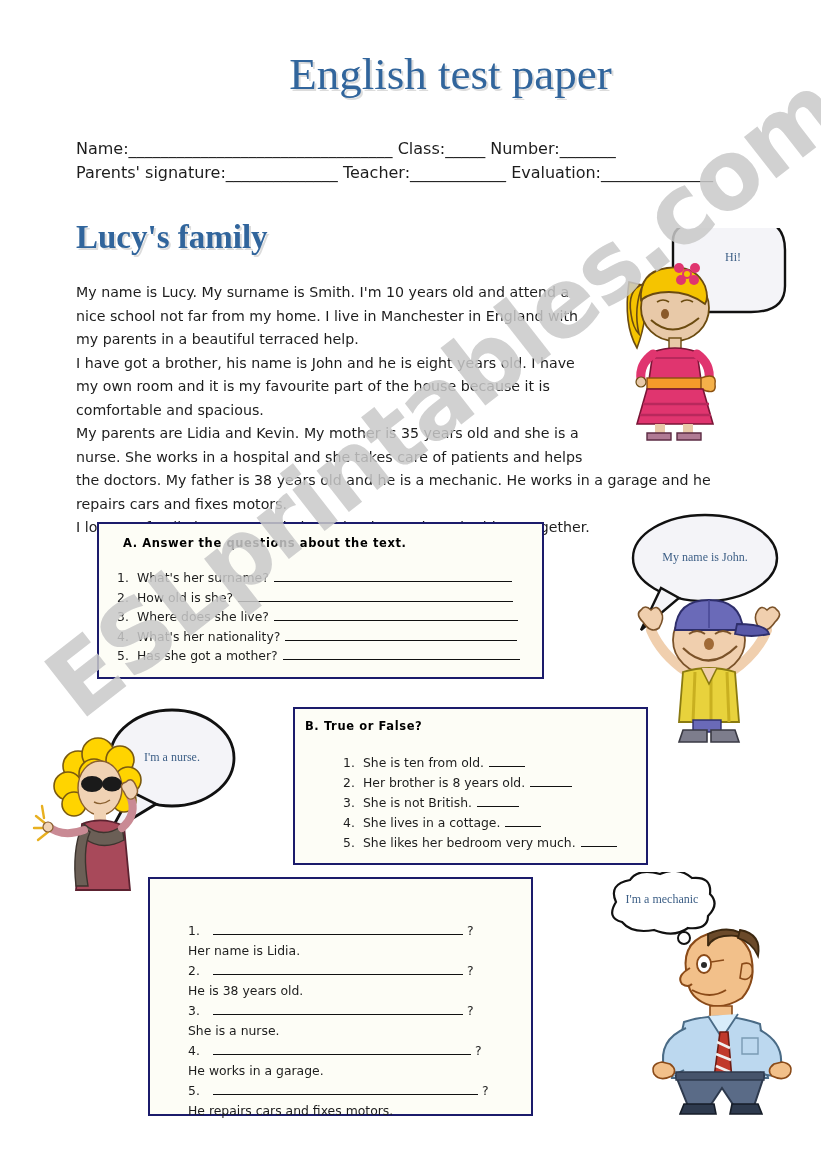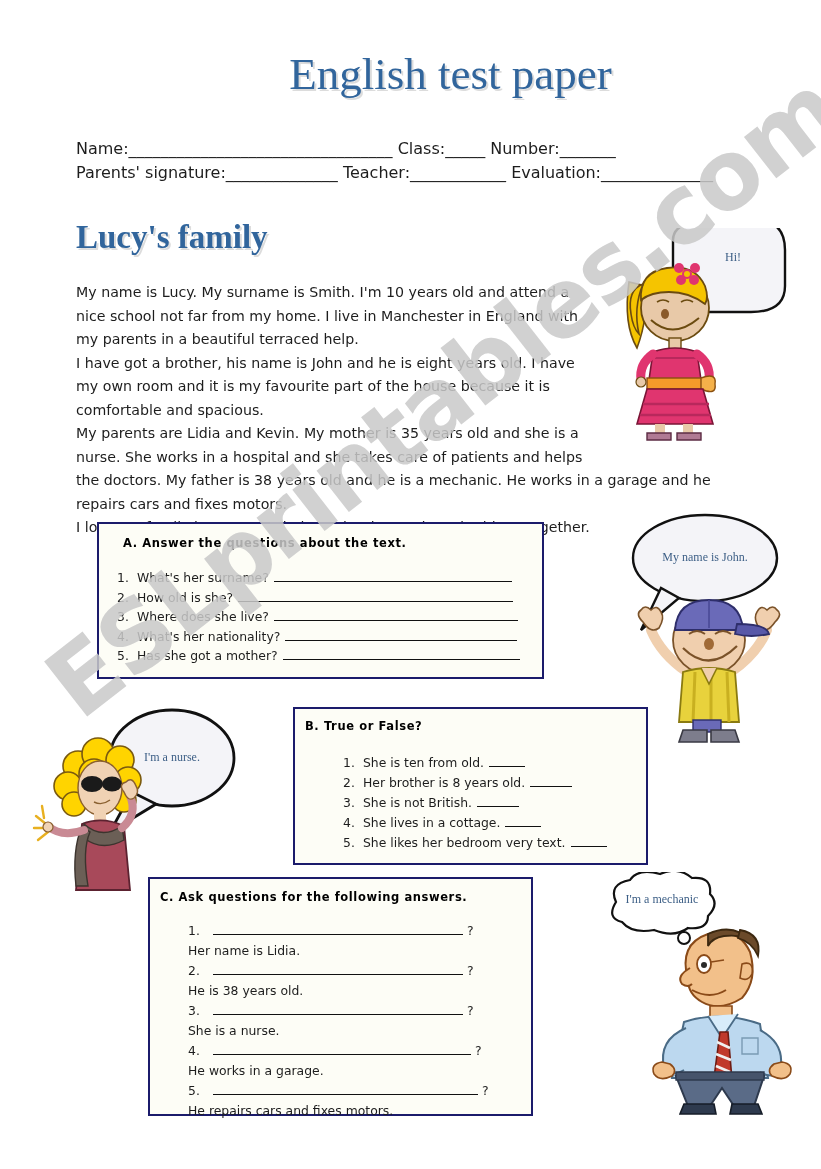--- a/index.html
+++ b/index.html
@@ -430,28 +430,27 @@
         <span>She is not British.</span>
         <span class="rule" style="width:42px"></span>
       </li>
       <li>
         <span class="ex-num">4.</span>
         <span>She lives in a cottage.</span>
         <span class="rule" style="width:36px"></span>
       </li>
       <li>
         <span class="ex-num">5.</span>
-        <span>She likes her bedroom very text.</span>
+        <span>She likes her bedroom very much.</span>
         <span class="rule" style="width:36px"></span>
       </li>
     </ul>
   </div>
 
   <div class="exbox" id="box-c">
-    <div class="ex-head">C. Ask questions for the following answers.</div>
     <div class="qa">
       <div class="qline">
         <span class="ex-num">1.</span>
         <span class="rule" style="width:250px"></span>
         <span class="qmark">?</span>
       </div>
       <div class="aline">Her name is Lidia.</div>
 
       <div class="qline">
         <span class="ex-num">2.</span>

